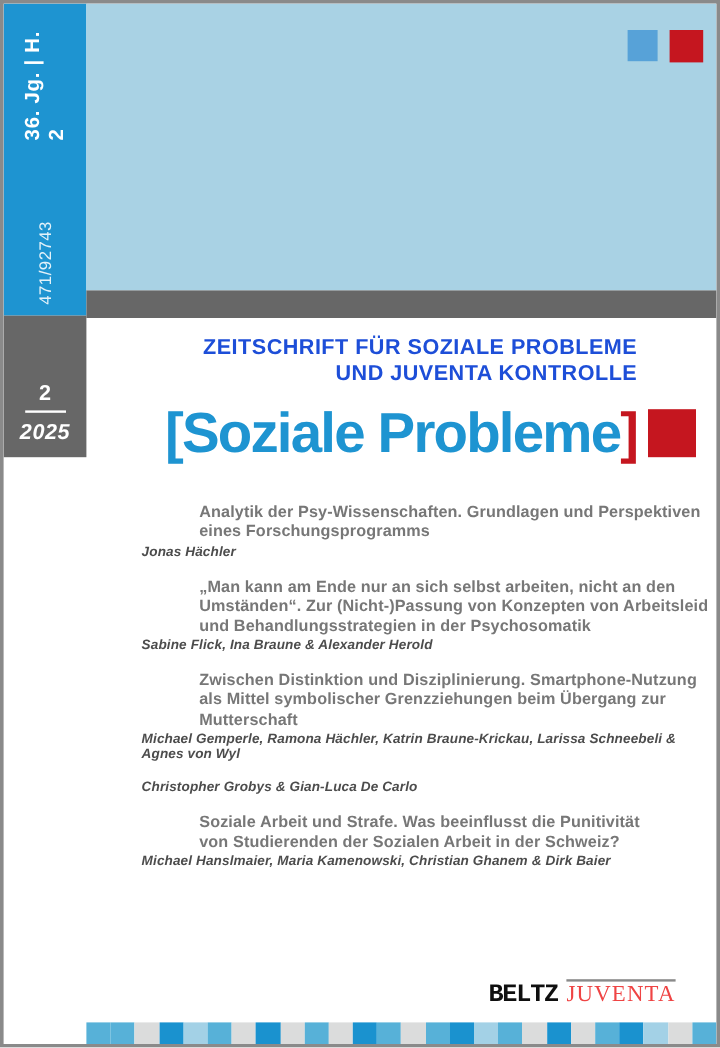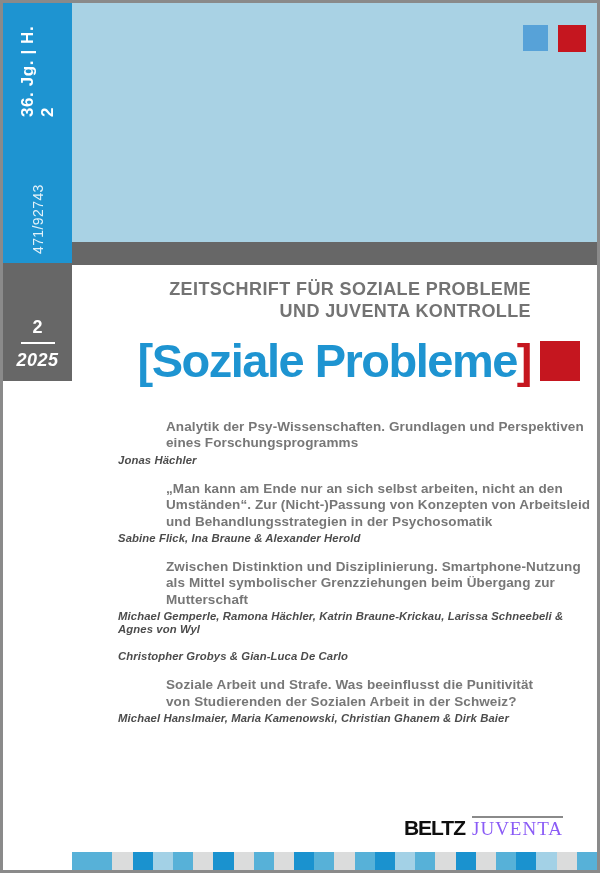--- a/index.html
+++ b/index.html
@@ -27,21 +27,21 @@
   .issue-year{font-size:18px;font-weight:bold;line-height:20px;letter-spacing:0.5px;font-style:italic;}
   
   .header-band{position:absolute;left:69px;top:0;width:525px;height:239px;background:var(--header-bg,#a9d2e4);}
   .sq{position:absolute;top:22px;}
   .sq-blue{left:451px;width:25px;height:26px;background:var(--sq-blue,#57a2d8);}
   .sq-red{left:486px;width:28px;height:27px;background:var(--brand-red,#c5161f);}
   .gray-bar{position:absolute;left:69px;top:239px;width:525px;height:23px;background:var(--bar-gray,#676767);}
   
   .masthead-subtitle{
     position:absolute;right:66px;top:276px;text-align:right;
-    font-size:18px;font-weight:bold;line-height:21.5px;letter-spacing:0.4px;color:#737373;
+    font-size:18px;font-weight:bold;line-height:21.5px;letter-spacing:0.4px;color:#1d4ed8;
   }
   .masthead-logo{position:absolute;right:17px;top:330px;display:flex;align-items:center;}
   .masthead-logo .bracket,.masthead-logo .logo-text{
     font-size:47px;font-weight:bold;letter-spacing:-1.5px;line-height:56px;white-space:pre;
   }
   .bracket.open,.logo-text{color:var(--brand-blue,#1e94d1);}
   .bracket.close{color:var(--brand-red,#c5161f);}
   .logo-square{width:40px;height:40px;background:var(--brand-red,#c5161f);margin-left:9px;}
   
   .articles{position:absolute;left:115px;top:416px;width:478px;}
@@ -49,23 +49,23 @@
   .article-title{
     font-size:13.5px;line-height:16.4px;font-weight:bold;color:var(--title-gray,#777777);
     white-space:pre-line;letter-spacing:0.1px;margin-left:48px;
   }
   .article-authors{
     font-size:11.3px;line-height:13px;font-weight:bold;font-style:italic;
     color:var(--author-gray,#4c4c4c);margin-top:2px;white-space:pre-line;letter-spacing:0.1px;
   }
   
   .publisher{position:absolute;right:34px;top:813px;display:flex;align-items:baseline;}
-  .pub-beltz{font-size:21px;font-weight:800;letter-spacing:-1px;color:#0f0f0f;}
+  .pub-beltz{font-size:21px;font-weight:800;letter-spacing:-1px;color:#0f0f0f;font-family:Liberation Mono, monospace;}
   .pub-juventa{
-    font-family:"Liberation Serif", serif;font-size:19px;color:#8b5cf6;letter-spacing:1px;
+    font-family:"Liberation Serif", serif;font-size:19px;color:#ef4444;letter-spacing:1px;
     border-top:2px solid #8a8a8a;padding-top:1px;margin-left:7px;line-height:1.05;
   }
   
   .bottom-strip{position:absolute;left:69px;top:849px;width:525px;height:19px;display:flex;}
   .strip-cell{flex:1 0 auto;height:19px;}
 </style>
 </head>
 <body>
 
 <div class="page">

